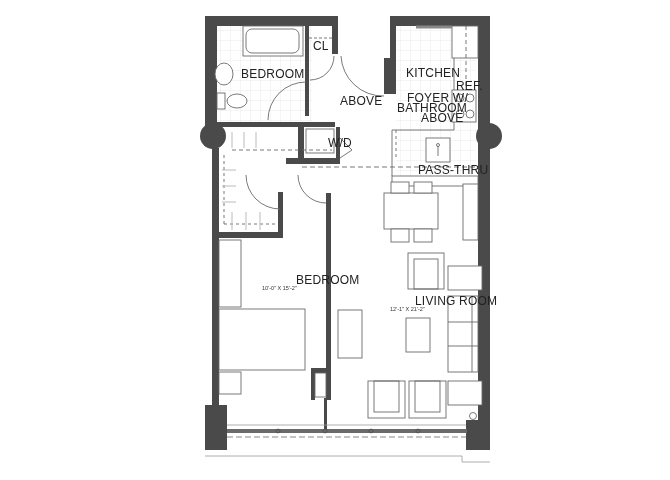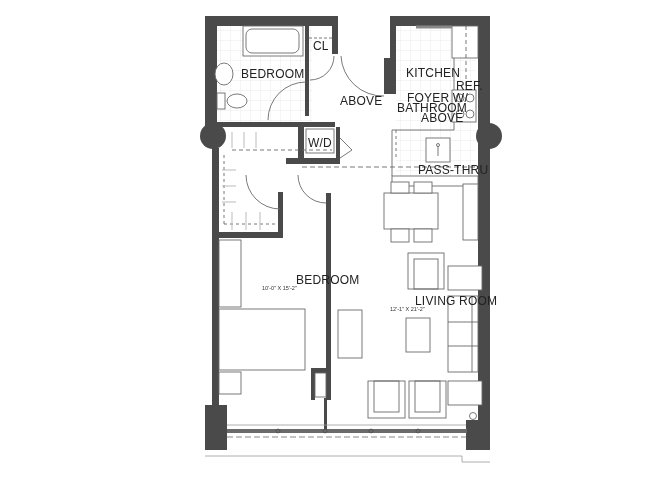--- a/index.html
+++ b/index.html
@@ -164,18 +164,18 @@
 </svg>
 
 <div class="lbl room" style="left:241px;top:68px;">BEDROOM</div>
 <div class="lbl room" style="left:313px;top:40px;">CL</div>
 <div class="lbl room" style="left:340px;top:95px;">ABOVE</div>
 <div class="lbl room" style="left:406px;top:67px;">KITCHEN</div>
 <div class="lbl room" style="left:456px;top:44px;margin-top:36px;">REF.</div>
 <div class="lbl room" style="left:407px;top:92px;">FOYER W/</div>
 <div class="lbl room" style="left:397px;top:102px;">BATHROOM</div>
 <div class="lbl room" style="left:421px;top:112px;">ABOVE</div>
-<div class="lbl room" style="left:308px;top:137px;">W/D</div>
+<div class="lbl room" style="left:328px;top:137px;">W/D</div>
 <div class="lbl room" style="left:418px;top:164px;">PASS-THRU</div>
 <div class="lbl room" style="left:260px;top:274px;padding-left:36px;">BEDROOM</div>
 <div class="lbl dim" style="left:262px;top:286px;">10'-0" X 15'-2"</div>
 <div class="lbl room" style="left:383px;top:295px;padding-left:32px;">LIVING ROOM</div>
 <div class="lbl dim" style="left:390px;top:307px;">12'-1" X 21'-2"</div>
 
 </body></html>

